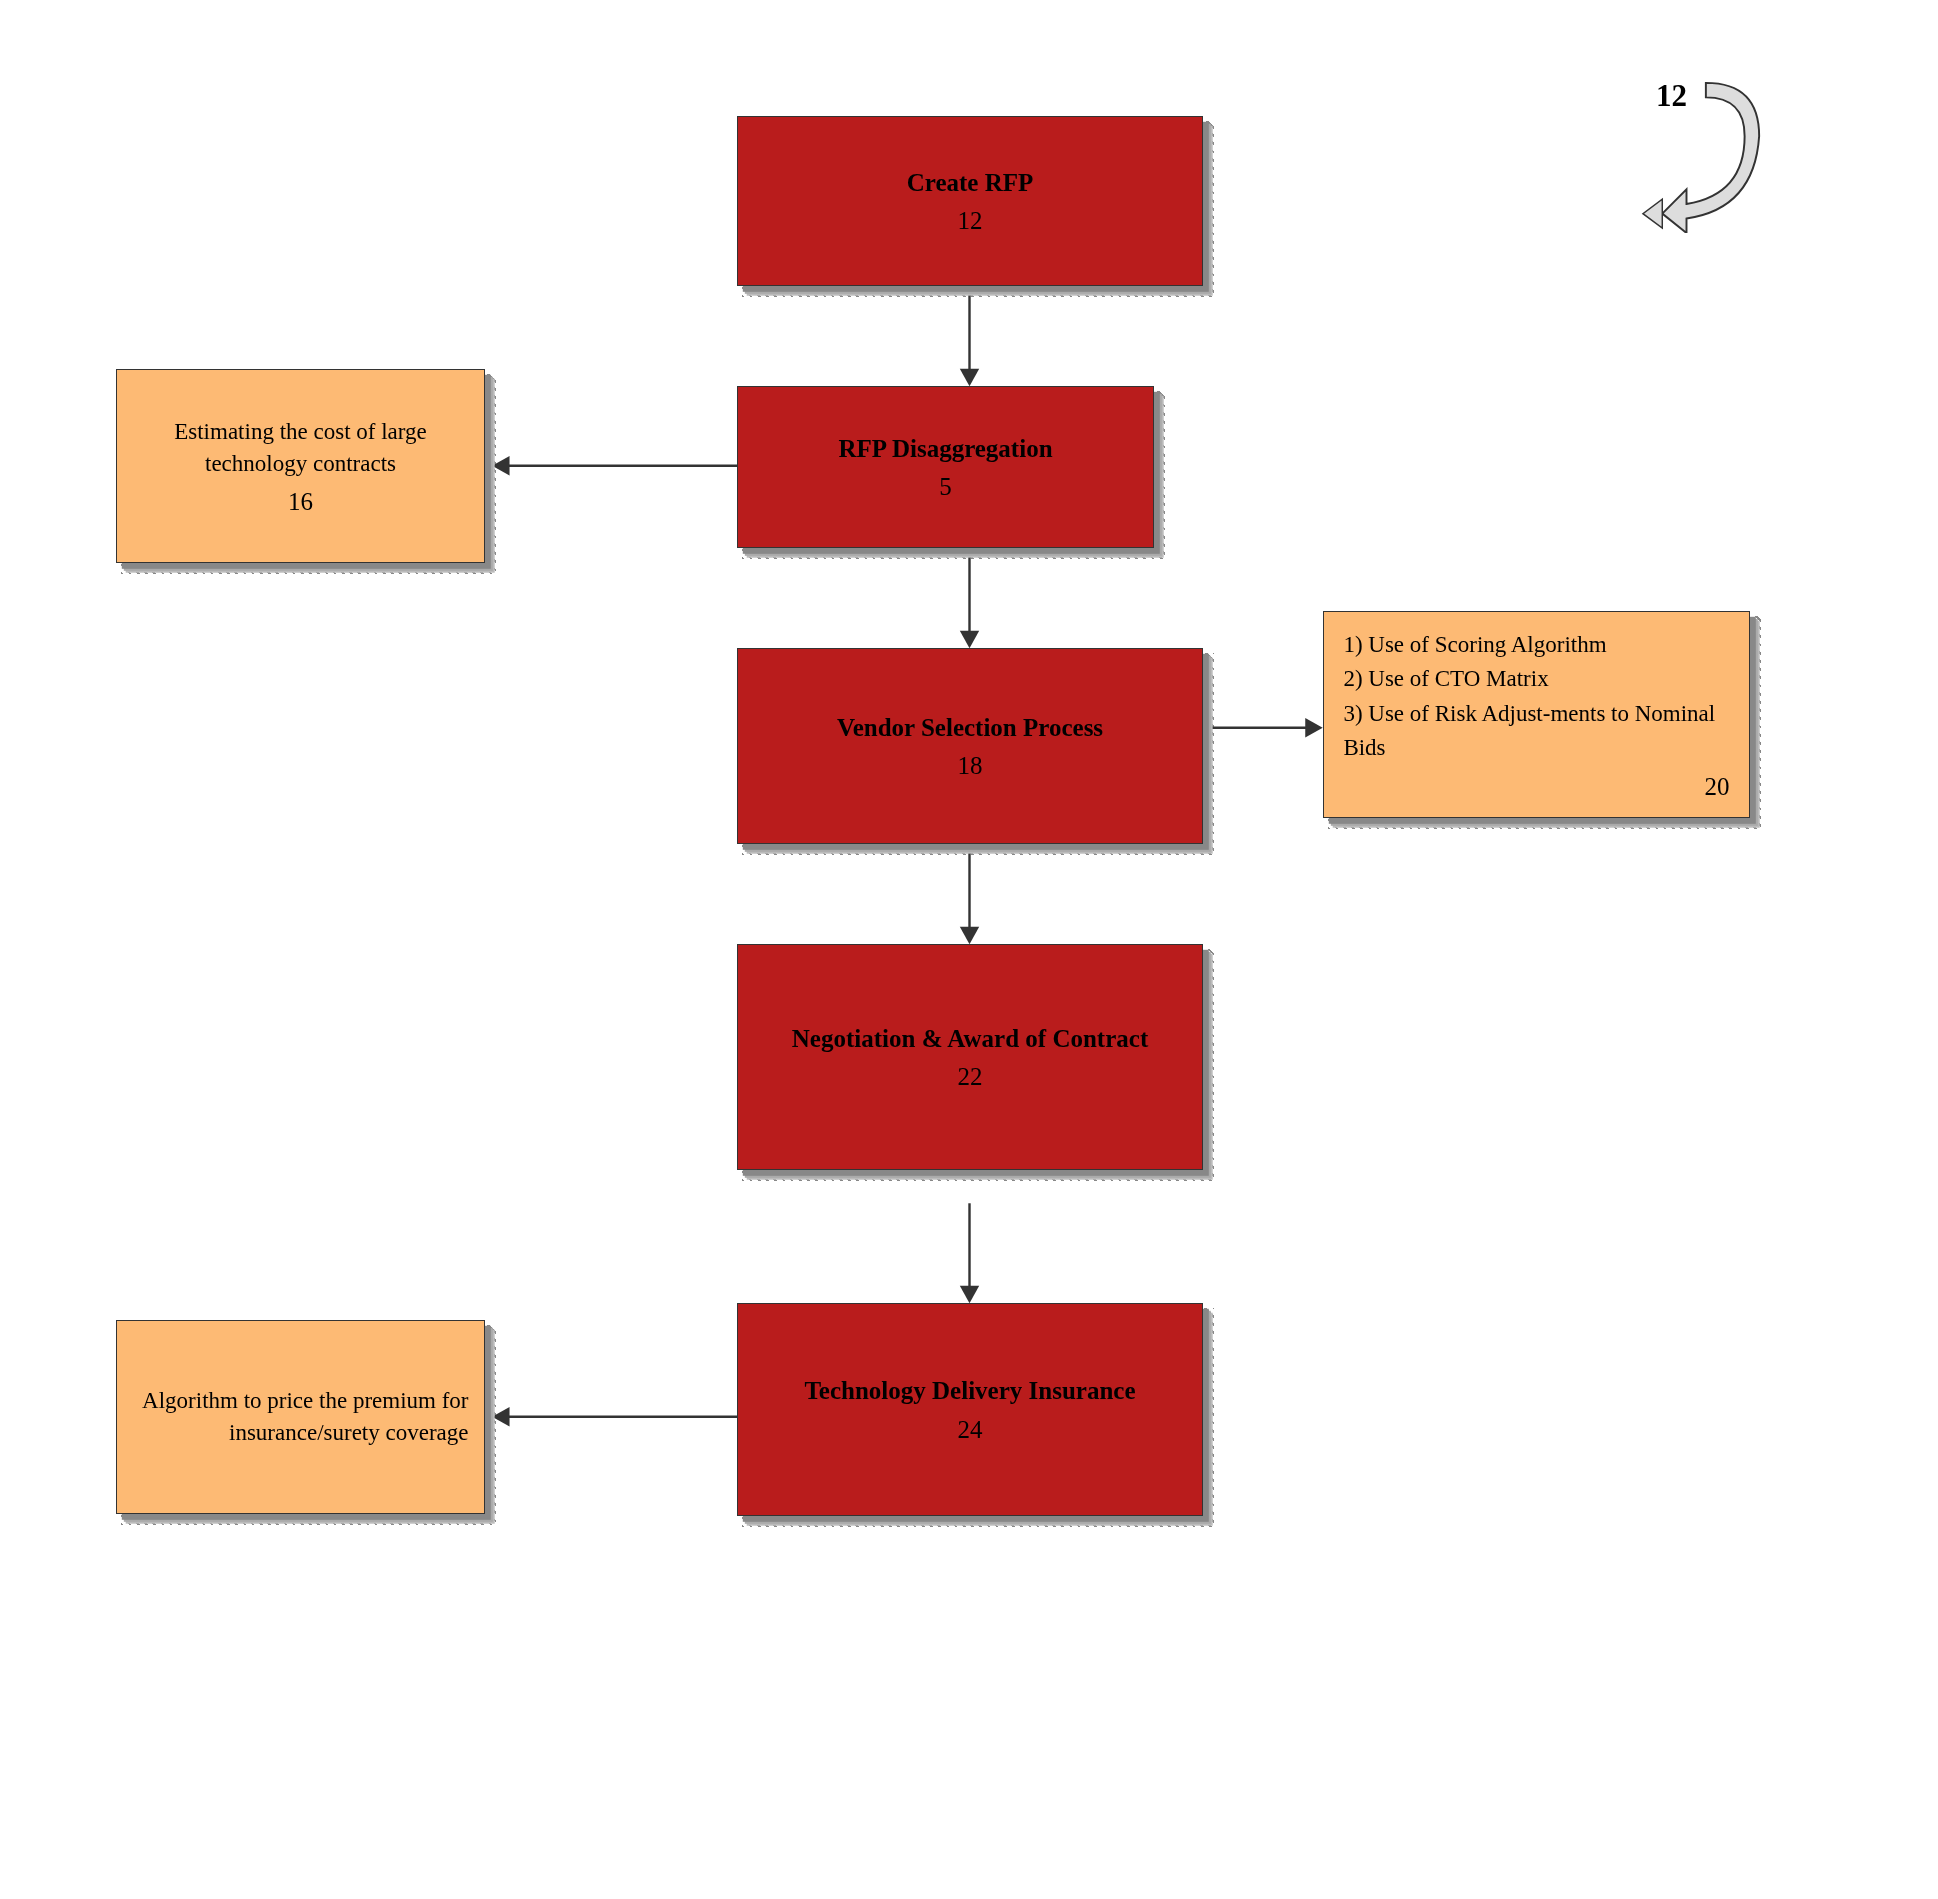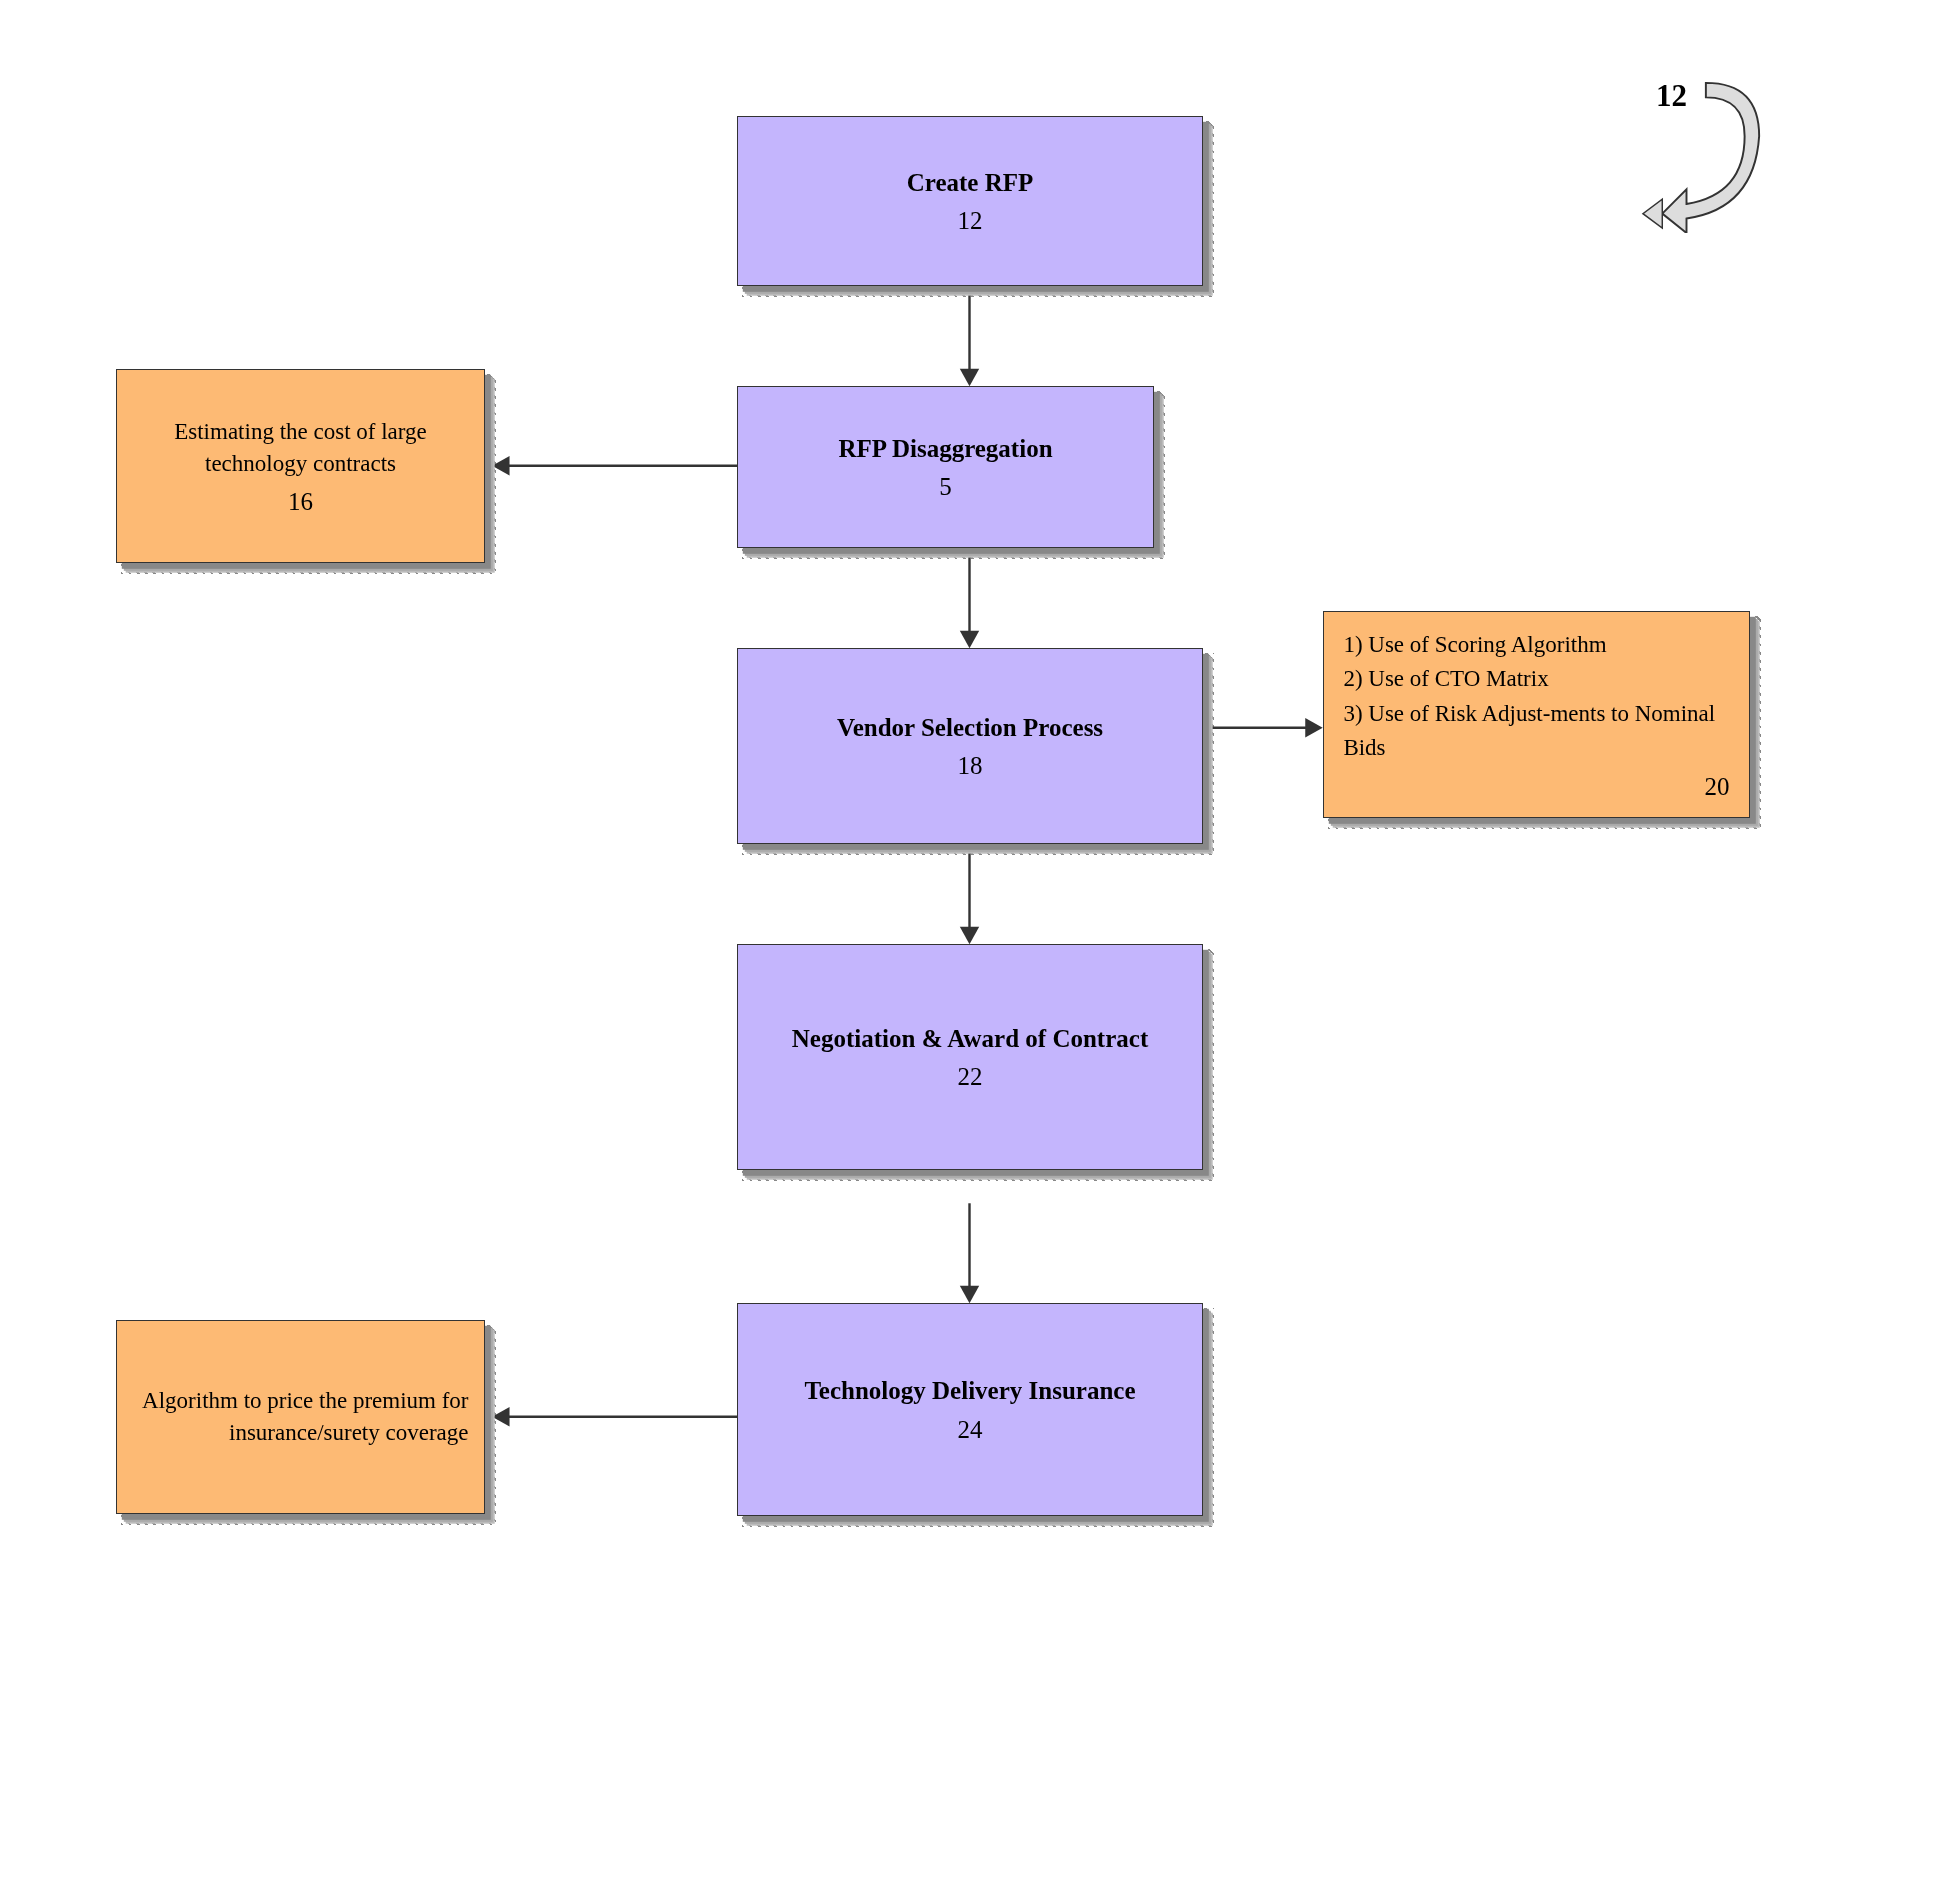--- a/index.html
+++ b/index.html
@@ -16,21 +16,21 @@
       position: absolute;
       top: 0;
       left: 0;
       width: 100%;
       height: 100%;
     }
 
     
     .flow-box {
       position: absolute;
-      background: #c4b5fd;
+      background: #b91c1c;
       border: 1.9px solid #333;
       text-align: center;
       display: flex;
       flex-direction: column;
       align-items: center;
       justify-content: center;
       box-shadow: 5.8px 5.8px 0px #888, 7.8px 7.8px 0px #aaa, 9.7px 9.7px 0px #bbb;
     }
 
     .flow-box::after {

